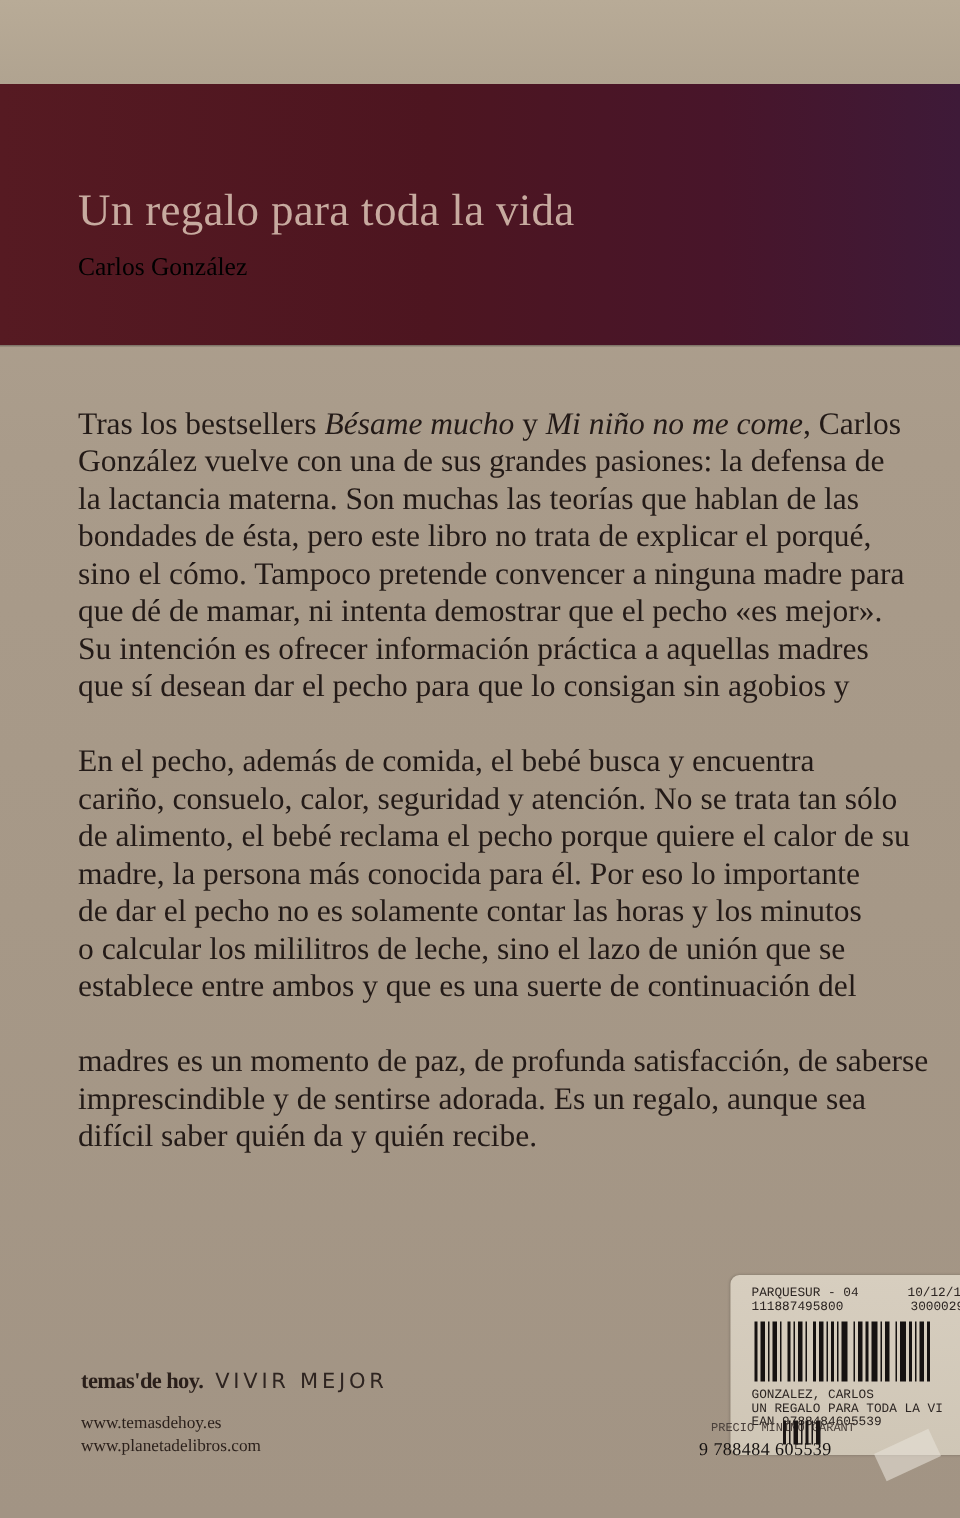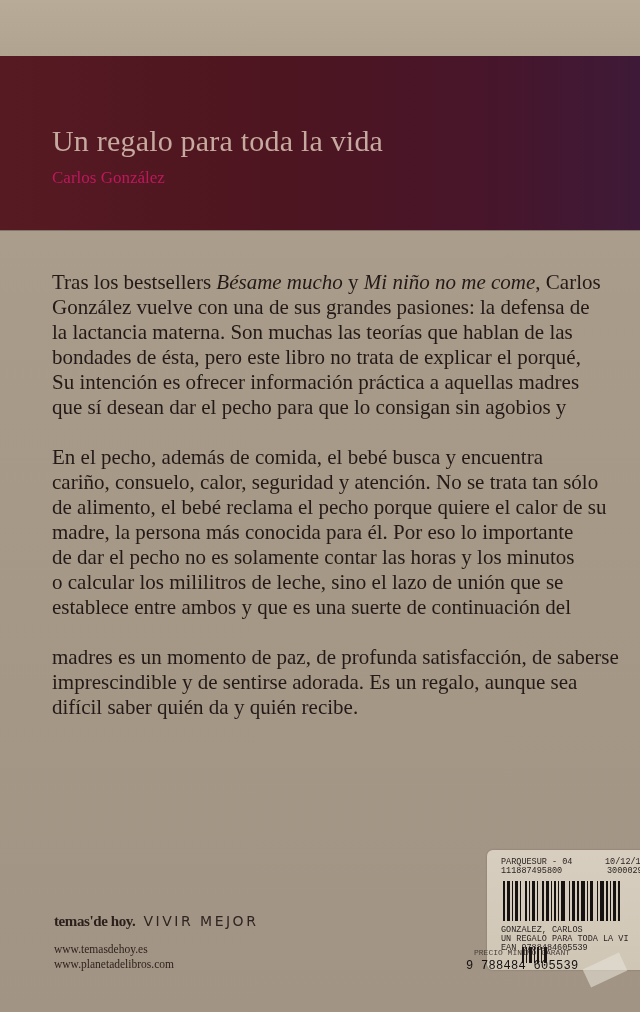--- a/index.html
+++ b/index.html
@@ -37,21 +37,21 @@
       color: #c7aa9f;
       letter-spacing: 0.2px;
       white-space: nowrap;
       font-family: "Liberation Serif", serif;
     }
     .author {
       position: absolute;
       left: 52px;
       top: 168px;
       font-size: 17px;
-      color: #be185d;
+      color: #000000;
       white-space: nowrap;
       font-family: "Liberation Serif", serif;
     }
     .blurb {
       position: absolute;
       left: 52px;
       top: 270px;
       width: 560px;
       color: #231a17;
       font-size: 21px;
@@ -150,21 +150,21 @@
     }
     .ean-bars span {
       display: block;
       background: #1a1514;
       margin-right: 2px;
     }
     .ean-digits {
       position: absolute;
       left: 6px;
       top: 14px;
-      font-family: Liberation Mono, monospace;
+      font-family: Liberation Serif, serif;
       font-size: 12px;
       color: #161211;
       letter-spacing: 0.3px;
       white-space: nowrap;
     }
     .ean-label {
       position: absolute;
       left: 14px;
       top: 3px;
       font-family: "Liberation Mono", monospace;
@@ -191,20 +191,22 @@
 </div>
 <div class="title">Un regalo para toda la vida</div>
 <div class="author">Carlos González</div>
 
 <div class="blurb">
   <p class="para">
     <span class="line"><span>Tras los bestsellers </span><i>Bésame mucho</i><span> y </span><i>Mi niño no me come</i><span>, Carlos</span></span>
     <span class="line">González vuelve con una de sus grandes pasiones: la defensa de</span>
     <span class="line">la lactancia materna. Son muchas las teorías que hablan de las</span>
     <span class="line">bondades de ésta, pero este libro no trata de explicar el porqué,</span>
+    <span class="line">sino el cómo. Tampoco pretende convencer a ninguna madre para</span>
+    <span class="line">que dé de mamar, ni intenta demostrar que el pecho «es mejor».</span>
     <span class="line">Su intención es ofrecer información práctica a aquellas madres</span>
     <span class="line">que sí desean dar el pecho para que lo consigan sin agobios y</span>
   </p>
   <p class="para">
     <span class="line">En el pecho, además de comida, el bebé busca y encuentra</span>
     <span class="line">cariño, consuelo, calor, seguridad y atención. No se trata tan sólo</span>
     <span class="line">de alimento, el bebé reclama el pecho porque quiere el calor de su</span>
     <span class="line">madre, la persona más conocida para él. Por eso lo importante</span>
     <span class="line">de dar el pecho no es solamente contar las horas y los minutos</span>
     <span class="line">o calcular los mililitros de leche, sino el lazo de unión que se</span>

